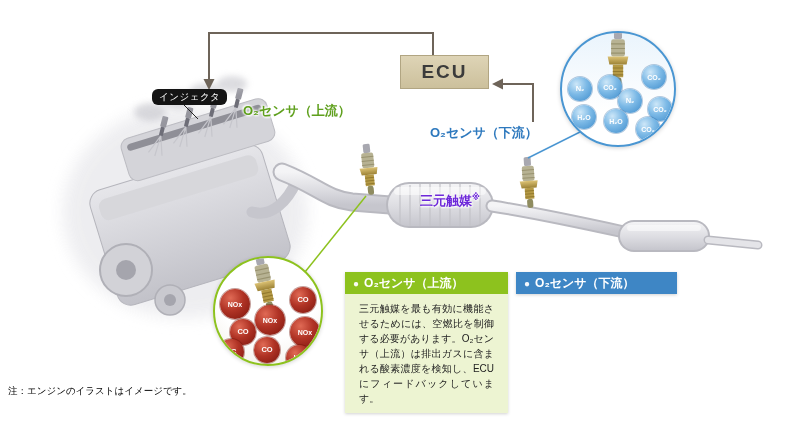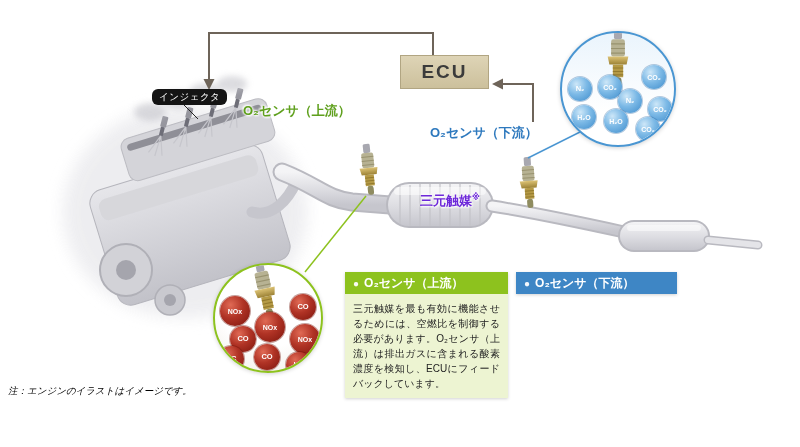--- a/index.html
+++ b/index.html
@@ -18,21 +18,21 @@
 
   .float-label{position:absolute;font-weight:bold;font-size:13px;white-space:nowrap;
        text-shadow:0 0 3px #fff,0 0 3px #fff,1px 1px 2px #fff,-1px -1px 2px #fff;}
   #upstream-label{left:243px;top:102px;color:#5fa01d;}
   #downstream-label{left:430px;top:124px;color:#2e79be;}
   #catalyst-label{position:absolute;left:412px;top:192px;font-weight:bold;font-size:13px;color:#6d28d9;
        text-shadow:0 0 3px #fff,0 0 3px #fff,1px 1px 2px #fff;white-space:nowrap;margin-left:8px;}
   #catalyst-label sup{font-size:8px;vertical-align:super;}
 
   .callout{position:absolute;border-radius:50%;overflow:hidden;}
-  #callout-dirty{left:213px;top:263px;width:110px;height:110px;border:2.5px solid #8dc21e;
+  #callout-dirty{left:213px;top:256px;width:110px;height:110px;border:2.5px solid #8dc21e;
        background:radial-gradient(circle at 50% 30%,#ffffff 55%,#f1ece4 100%);
        box-shadow:0 1px 4px rgba(0,0,0,.18);}
   #callout-clean{left:560px;top:31px;width:116px;height:116px;border:2.5px solid #4a96d2;
        background:linear-gradient(180deg,#eaf4fc,#ffffff 70%);
        box-shadow:0 1px 4px rgba(0,0,0,.18);}
   .co-sensor{position:absolute;left:50%;top:-4px;transform:translateX(-50%);}
   #callout-dirty .co-sensor{transform:translateX(-56%) rotate(-12deg);}
 
   .particle{position:absolute;border-radius:50%;display:flex;align-items:center;justify-content:center;
        color:#fff;font-weight:bold;transform:translate(-50%,-50%);line-height:1;white-space:nowrap;}
@@ -42,26 +42,26 @@
        box-shadow:0 0 0 1px rgba(40,100,160,.35);}
 
   .info-box{position:absolute;box-shadow:0 1px 3px rgba(0,0,0,.18);}
   #info-upstream{left:345px;top:272px;width:163px;}
   #info-downstream{left:516px;top:272px;width:161px;}
   .ib-header{display:flex;align-items:center;gap:5px;height:22px;padding:0 8px;
        color:#fff;font-weight:bold;font-size:12px;white-space:nowrap;}
   .green .ib-header{background:#8dc21e;}
   .blue .ib-header{background:#3e86c5;}
   .bullet{font-size:10px;color:#fff;opacity:.95;}
-  .ib-body{font-size:10px;line-height:1.5;color:#222;padding:7px 8px;text-align:justify;}
+  .ib-body{font-size:10px;line-height:1.5;color:#222;padding:7px 14px;text-align:justify;}
   .green .ib-body{background:#edf4d2;}
   .blue .ib-body{background:#e4eef8;}
 
   .footnotes{position:absolute;left:8px;top:384px;width:786px;font-size:9.5px;color:#000;line-height:1.55;}
-  .footnotes .fn{margin-bottom:2px;font-style:italic;}
+  .footnotes .fn{margin-bottom:2px;}
 </style>
 </head>
 <body>
 
 <div class="stage">
 
   <svg class="scene" width="800" height="447" viewBox="0 0 800 447" xmlns="http://www.w3.org/2000/svg" xmlns:xlink="http://www.w3.org/1999/xlink">
     <defs>
       <linearGradient id="engG" x1="0" y1="0" x2="0" y2="1">
         <stop offset="0" stop-color="#e6e6ea"></stop>

